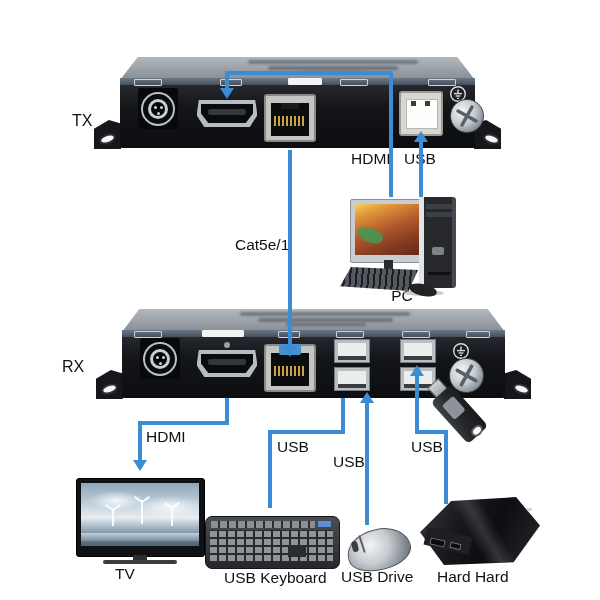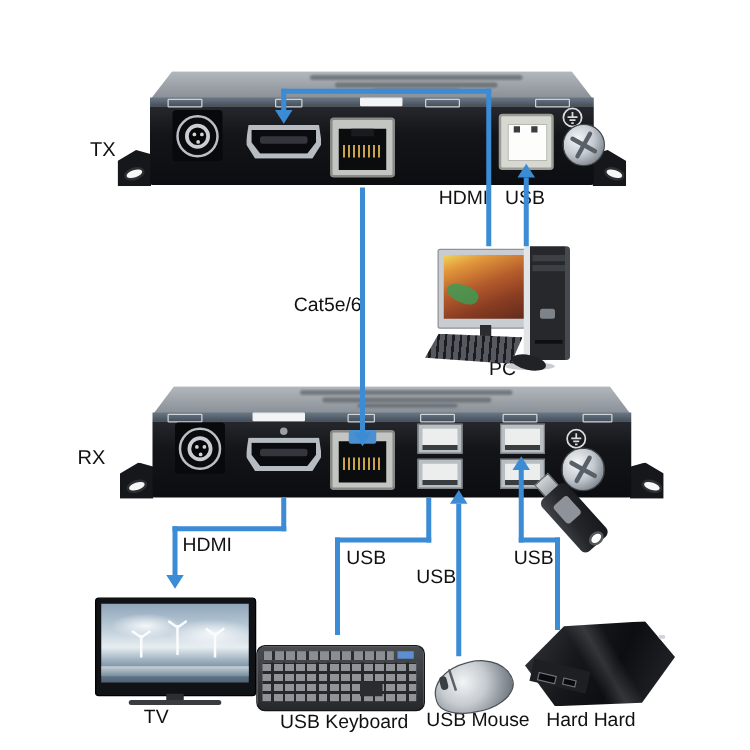--- a/index.html
+++ b/index.html
@@ -110,21 +110,21 @@
   <div class="line" style="left:225px;top:71px;width:4px;height:18px;"></div>
   <div class="arr down" style="left:220px;top:88px;"></div>
   <div class="line" style="left:389px;top:71px;width:4px;height:126px;"></div>
   <div class="line" style="left:419px;top:142px;width:4px;height:55px;"></div>
   <div class="arr up" style="left:414px;top:131px;"></div>
   <div class="lbl" style="left:351px;top:150px;">HDMI</div>
   <div class="lbl" style="left:404px;top:150px;">USB</div>
 
   <div class="line" style="left:288px;top:150px;width:4px;height:196px;"></div>
   <div class="arr down" style="left:283px;top:346px;"></div>
-  <div class="lbl" style="left:235px;top:236px;">Cat5e/6</div>
+  <div class="lbl" style="left:235px;top:236px;">Cat5e/1</div>
 
   <div>
     <div class="abs epart" style="left:350px;top:199px;width:78px;height:62px;background:#c9cdd1;border:1px solid #8e9296;border-radius:2px;"></div>
     <div class="abs epart" style="left:355px;top:204px;width:69px;height:51px;background:linear-gradient(160deg,#f0d45a 0%,#e2973b 18%,#b55c2c 45%,#8a3d22 70%,#5e2a1a 100%);"></div>
     <div class="abs epart" style="left:357px;top:228px;width:26px;height:14px;background:#3f9a55;border-radius:60% 40% 50% 50%;transform:rotate(24deg);opacity:.85;"></div>
     <div class="abs epart" style="left:384px;top:260px;width:9px;height:22px;background:#2a2c2f;"></div>
     <div class="abs epart" style="left:366px;top:280px;width:46px;height:8px;background:#3a3d41;border-radius:50%;"></div>
     <div class="abs epart" style="left:419px;top:197px;width:37px;height:91px;background:linear-gradient(90deg,#e2e5e8 0 5px,#26282c 5px 90%,#46494e 90%);border-radius:3px;"></div>
     <div class="abs epart" style="left:426px;top:204px;width:26px;height:5px;background:#3c3f44;"></div>
     <div class="abs epart" style="left:426px;top:212px;width:26px;height:5px;background:#3c3f44;"></div>
@@ -244,21 +244,21 @@
     <div class="abs epart" style="left:318px;top:521px;width:13px;height:6px;background:#5b8fd0;z-index:3;"></div>
     <div class="abs epart" style="left:210px;top:530px;width:123px;height:31px;background-image:repeating-linear-gradient(0deg,rgba(38,40,43,0) 0 6px,#26282b 6px 8px),repeating-linear-gradient(90deg,#909499 0 7px,#26282b 7px 9px);z-index:3;"></div>
     <div class="abs epart" style="left:288px;top:545px;width:18px;height:12px;background:#2a2c2f;z-index:4;"></div>
     <div class="lbl" style="left:224px;top:569px;">USB Keyboard</div>
   </div>
 
   <div>
     <div class="abs epart" style="left:347px;top:529px;width:62px;height:39px;border-radius:50% 50% 48% 52% / 55% 60% 45% 42%;transform:rotate(-14deg);background:radial-gradient(circle at 38% 35%,#f2f4f6 0%,#c6cbd0 40%,#8d939a 70%,#62686f 95%);border:1px solid #4c5157;"></div>
     <div class="abs epart" style="left:361px;top:535px;width:2px;height:18px;background:#5a5f66;transform:rotate(-18deg);z-index:3;"></div>
     <div class="abs epart" style="left:352px;top:541px;width:6px;height:11px;background:#3a3e43;border-radius:3px;transform:rotate(-14deg);z-index:3;"></div>
-    <div class="lbl" style="left:341px;top:568px;">USB Mouse</div>
+    <div class="lbl" style="left:341px;top:568px;">USB Drive</div>
   </div>
 
   <div>
     <div class="abs epart" style="left:420px;top:497px;width:120px;height:68px;clip-path:polygon(26% 6%,80% 0%,100% 42%,78% 96%,20% 100%,0% 52%);background:linear-gradient(115deg,#34373c 0%,#17181c 35%,#0d0e11 60%,#26282d 100%);z-index:2;"></div>
     <div class="abs epart" style="left:420px;top:497px;width:120px;height:68px;clip-path:polygon(26% 6%,80% 0%,100% 42%,78% 96%,20% 100%,0% 52%);background:linear-gradient(60deg,transparent 42%,rgba(255,255,255,.14) 52%,transparent 62%);z-index:3;"></div>
     <div class="abs epart" style="left:425px;top:532px;width:46px;height:18px;transform:rotate(13deg);background:#1d1f23;z-index:3;"></div>
     <div class="abs epart" style="left:430px;top:539px;width:13px;height:5px;background:#0a0a0c;border:1px solid #6e7378;transform:rotate(13deg);z-index:4;"></div>
     <div class="abs epart" style="left:450px;top:543px;width:9px;height:4px;background:#0a0a0c;border:1px solid #6e7378;transform:rotate(13deg);z-index:4;"></div>
     <div class="abs epart" style="left:527px;top:508px;width:5px;height:3px;background:#cfd4d9;border-radius:1px;z-index:4;"></div>
     <div class="lbl" style="left:437px;top:568px;">Hard Hard</div>

